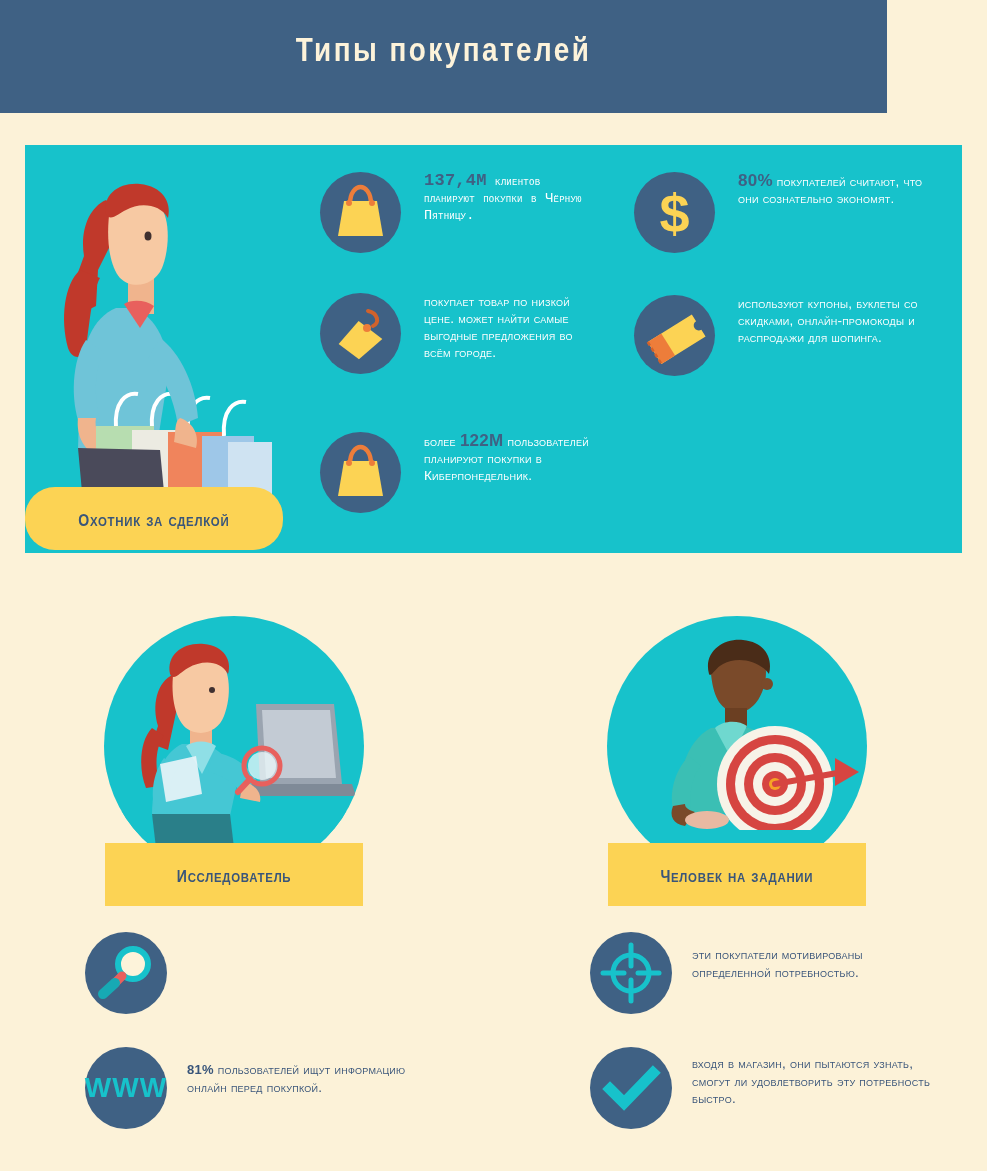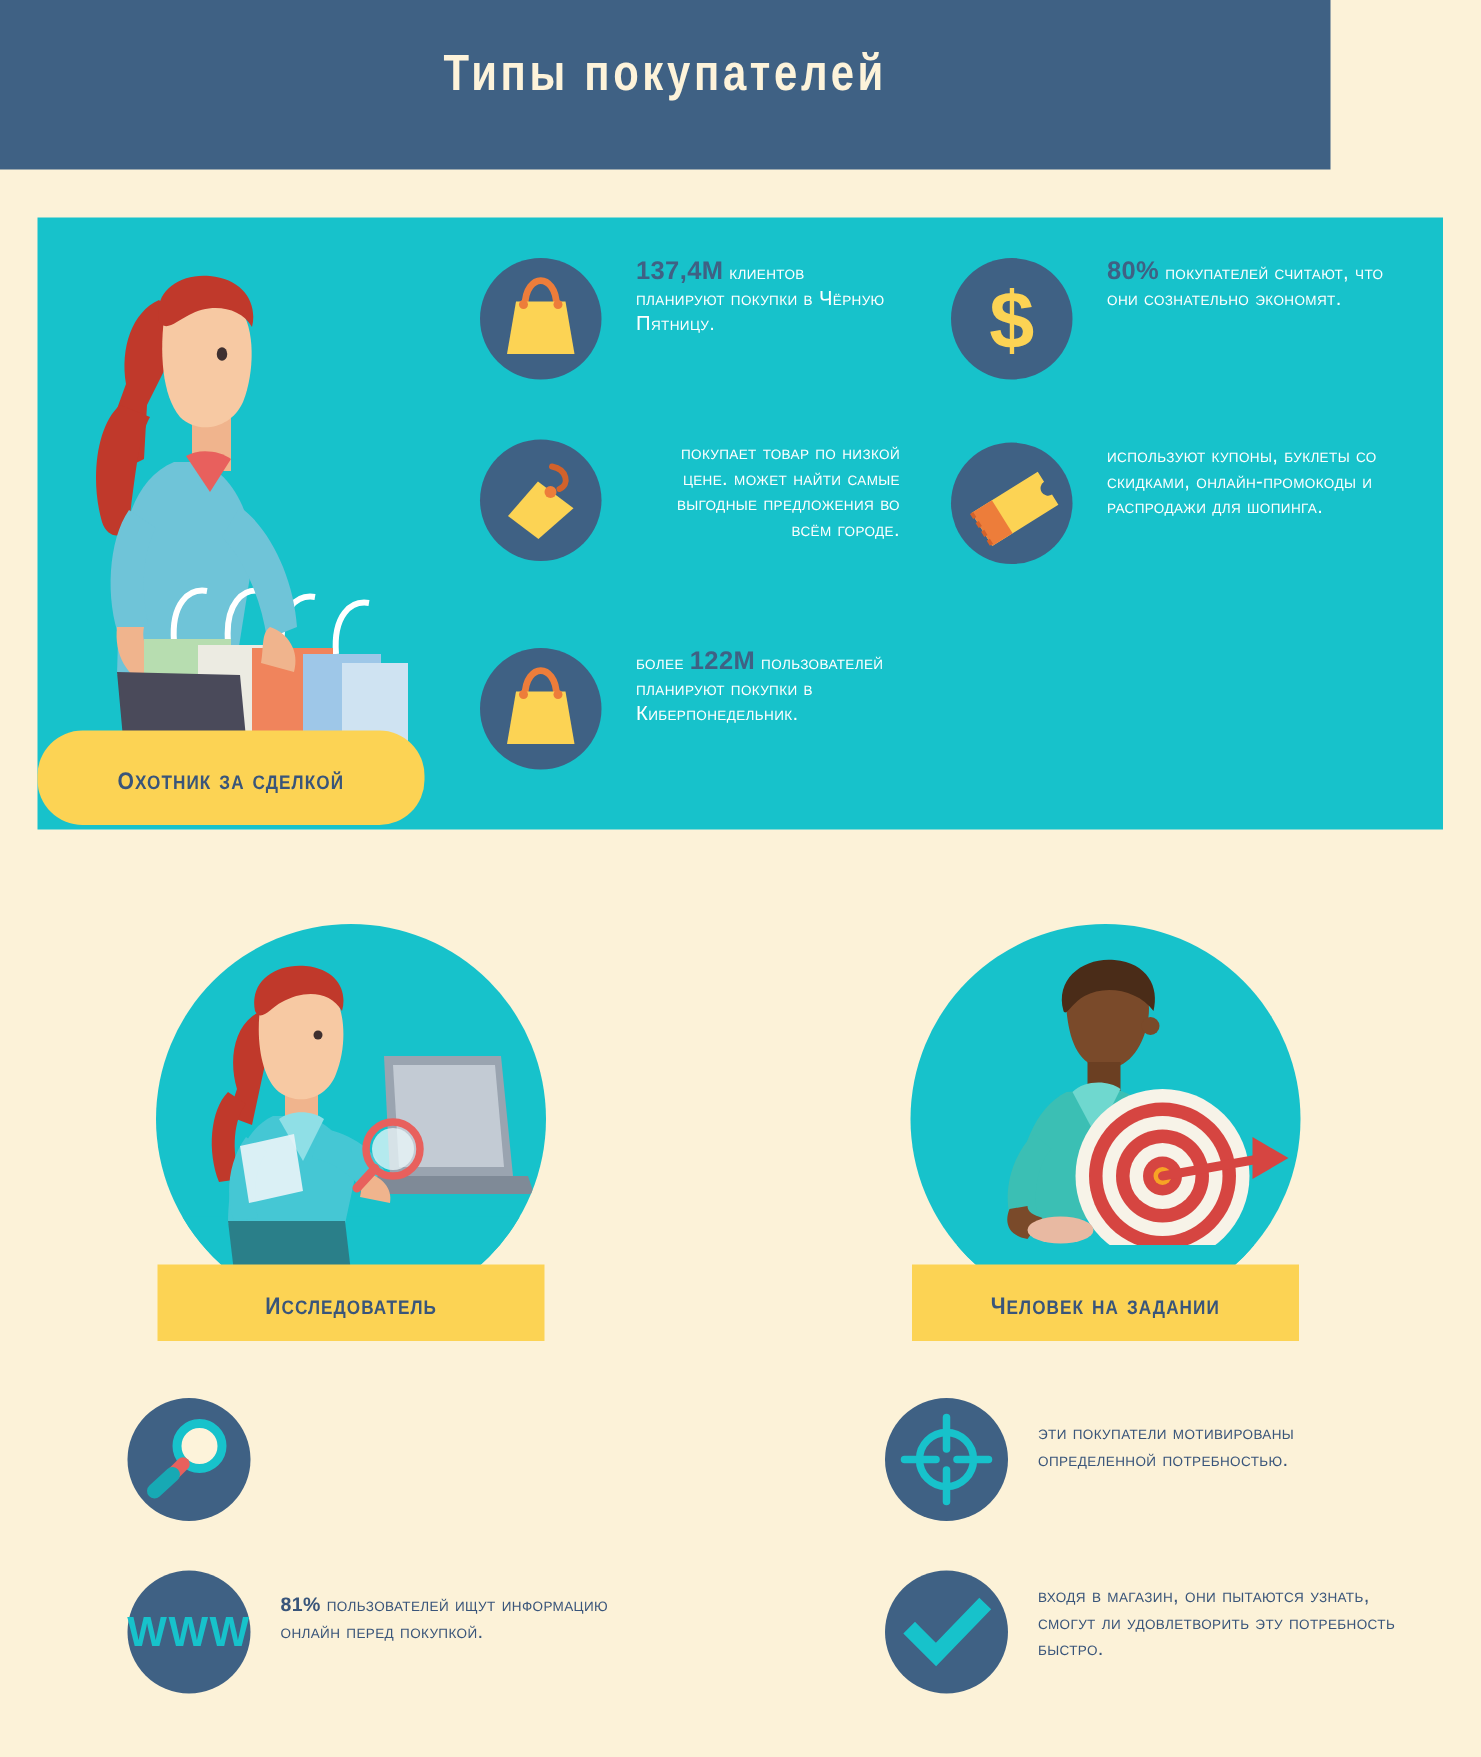--- a/index.html
+++ b/index.html
@@ -97,21 +97,21 @@
   
   .char-circle {
     position: absolute;
     width: 260px; height: 260px;
     border-radius: 50%;
     background: #17c2cb;
     overflow: hidden;
   }
   .banner2, .banner3 {
     position: absolute;
-    width: 258px; height: 51px;
+    width: 258px; height: 63px;
     background: #fcd354;
     display: flex;
     align-items: center;
     justify-content: center;
   }
   .banner2 { left: 105px; top: 843px; }
   .banner3 { left: 608px; top: 843px; }
 
   
   .botrow { position: absolute; display: flex; align-items: flex-start; }
@@ -196,35 +196,35 @@
   <path d="M50 288 L132 290 L136 332 L54 332 Z" fill="#4a4a5a"></path>
 
   <rect x="70" y="330" width="18" height="15" fill="#f0b48d"></rect>
   <rect x="104" y="330" width="18" height="15" fill="#f0b48d"></rect>
 </svg>
 
 <div class="banner1">
   <span class="banner-text">Охотник за сделкой</span>
 </div>
 
-<div class="statrow" style="left:320px; top:172px; width:270px;">
+<div class="statrow" style="left:320px; top:172px; width:270px;font-family:Liberation Mono, monospace;">
   <div class="circle">
     <svg class="icon-svg" width="81" height="81" viewBox="0 0 81 81">
       <path d="M30 32 C30 20 36 15 40.5 15 C45 15 51 20 51 32" stroke="#ed7d3a" stroke-width="4.5" fill="none" stroke-linecap="round"></path>
       <path d="M24 29 L57 29 L63 64 L18 64 Z" fill="#fcd354"></path>
       <circle cx="29" cy="31" r="3" fill="#ed7d3a"></circle>
       <circle cx="52" cy="31" r="3" fill="#ed7d3a"></circle>
     </svg>
   </div>
   <div class="stat-text">
     <b>137,4М</b><span> клиентов планируют покупки в </span><span class="cap">Чёрную Пятницу.</span>
   </div>
 </div>
 
-<div class="statrow" style="left:320px; top:293px; width:280px;text-align:right;">
+<div class="statrow" style="left:320px; top:293px; width:280px;">
   <div class="circle">
     <svg class="icon-svg" width="81" height="81" viewBox="0 0 81 81">
       <path d="M48 18 C58 20 60 30 53 33" stroke="#d2622b" stroke-width="4" fill="none" stroke-linecap="round"></path>
       <path d="M41 28 L62 49 L36 66 L18 48 Z" fill="#fcd354" transform="rotate(-8 40 45)"></path>
       <circle cx="47" cy="35" r="4" fill="#ed7d3a"></circle>
     </svg>
   </div>
   <div class="stat-text">
     <span>Покупает товар по низкой цене. Может найти самые выгодные предложения во всём городе.</span>
   </div>

